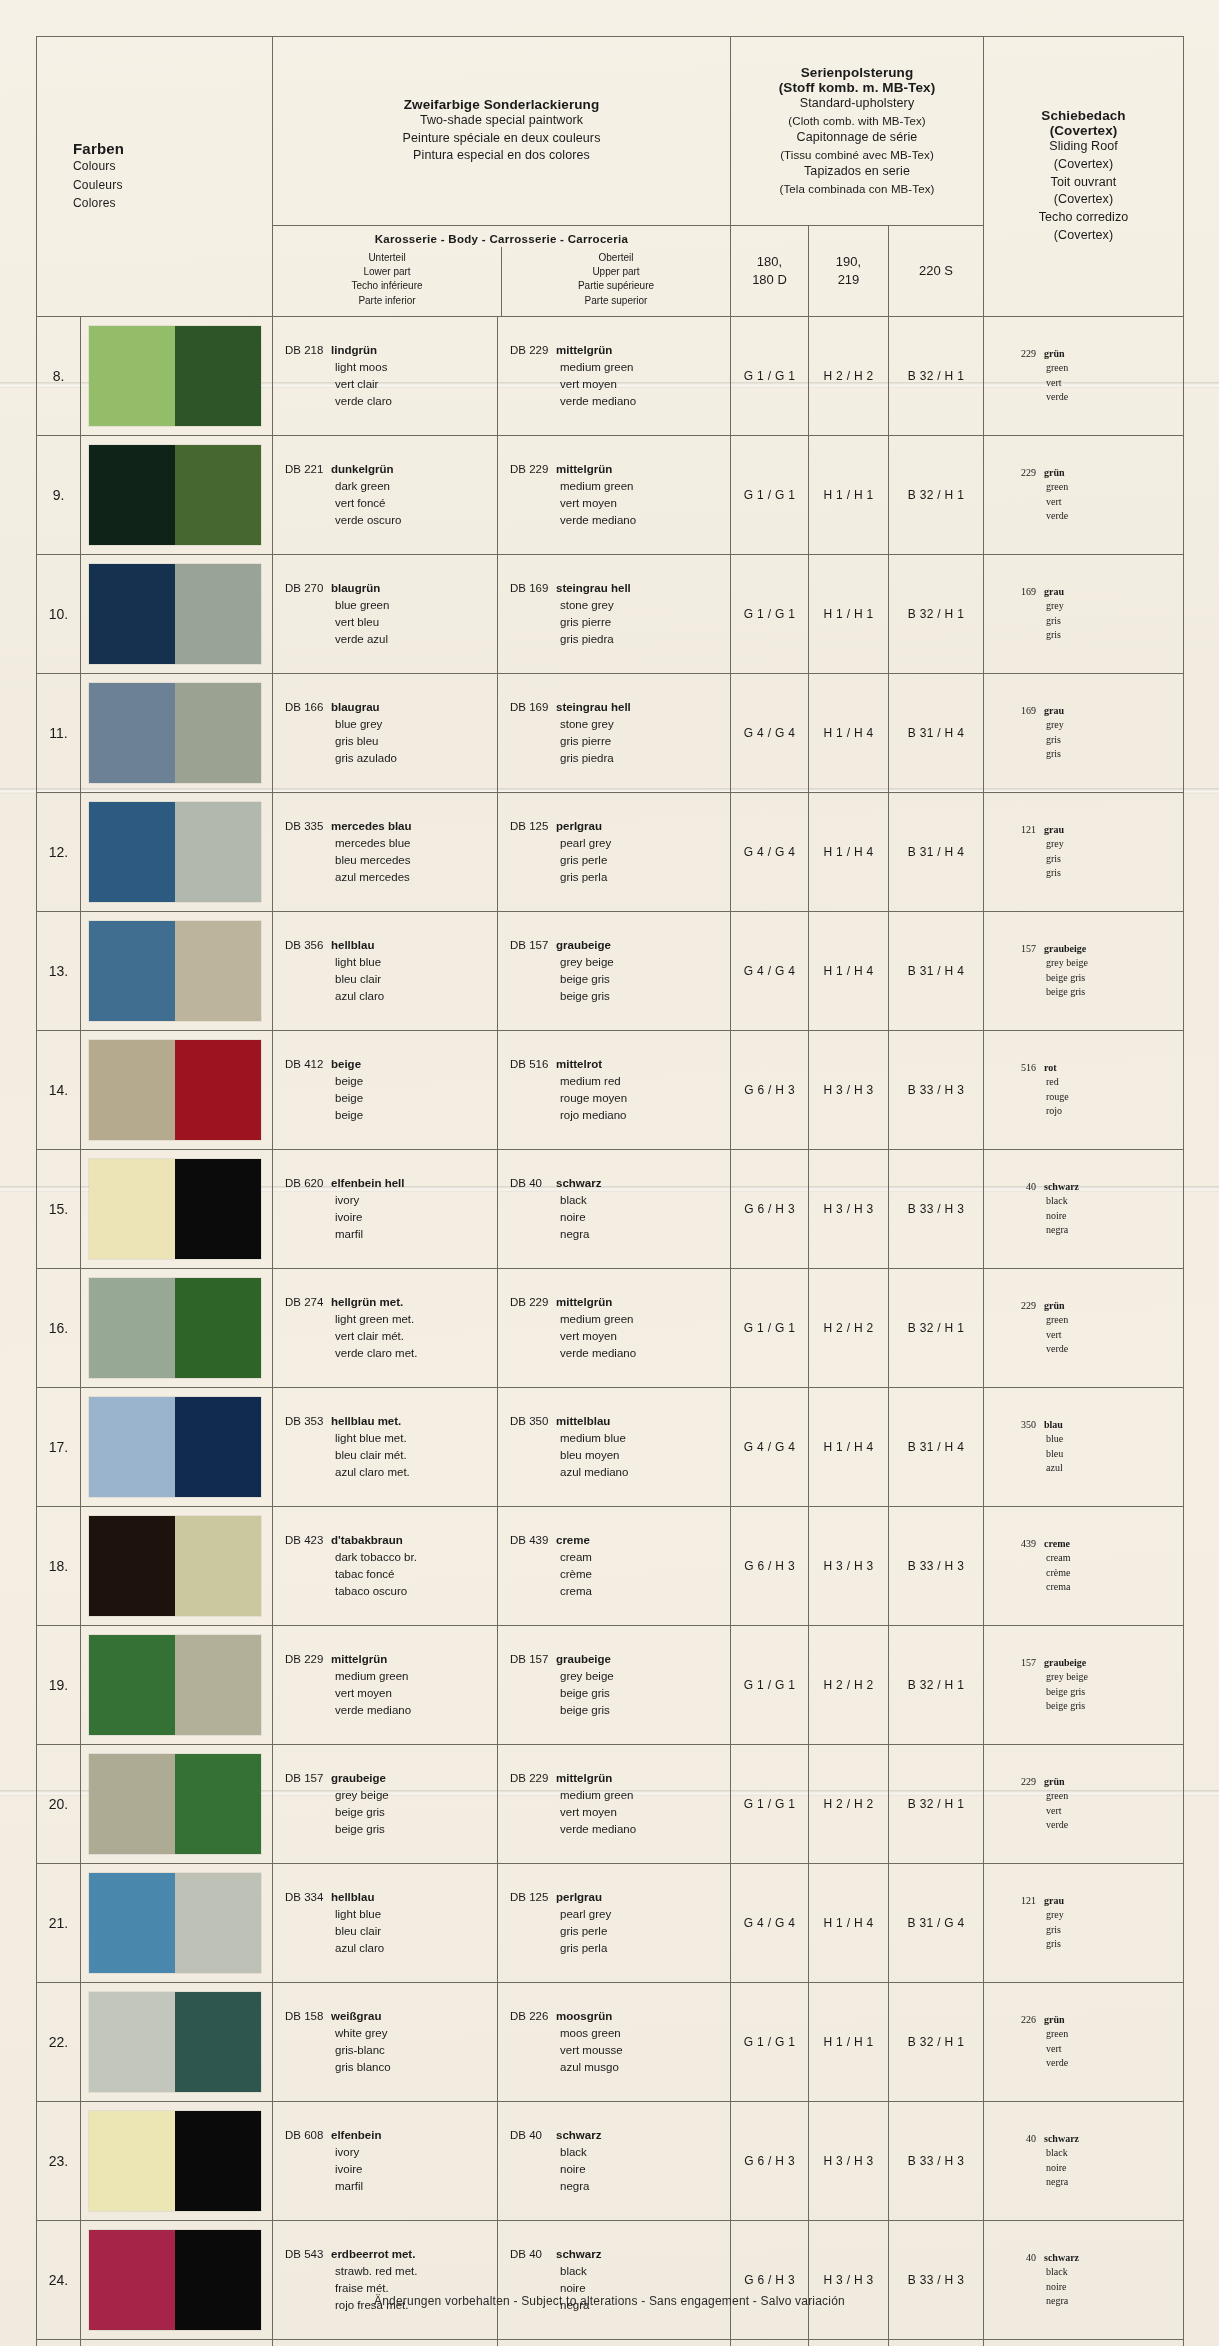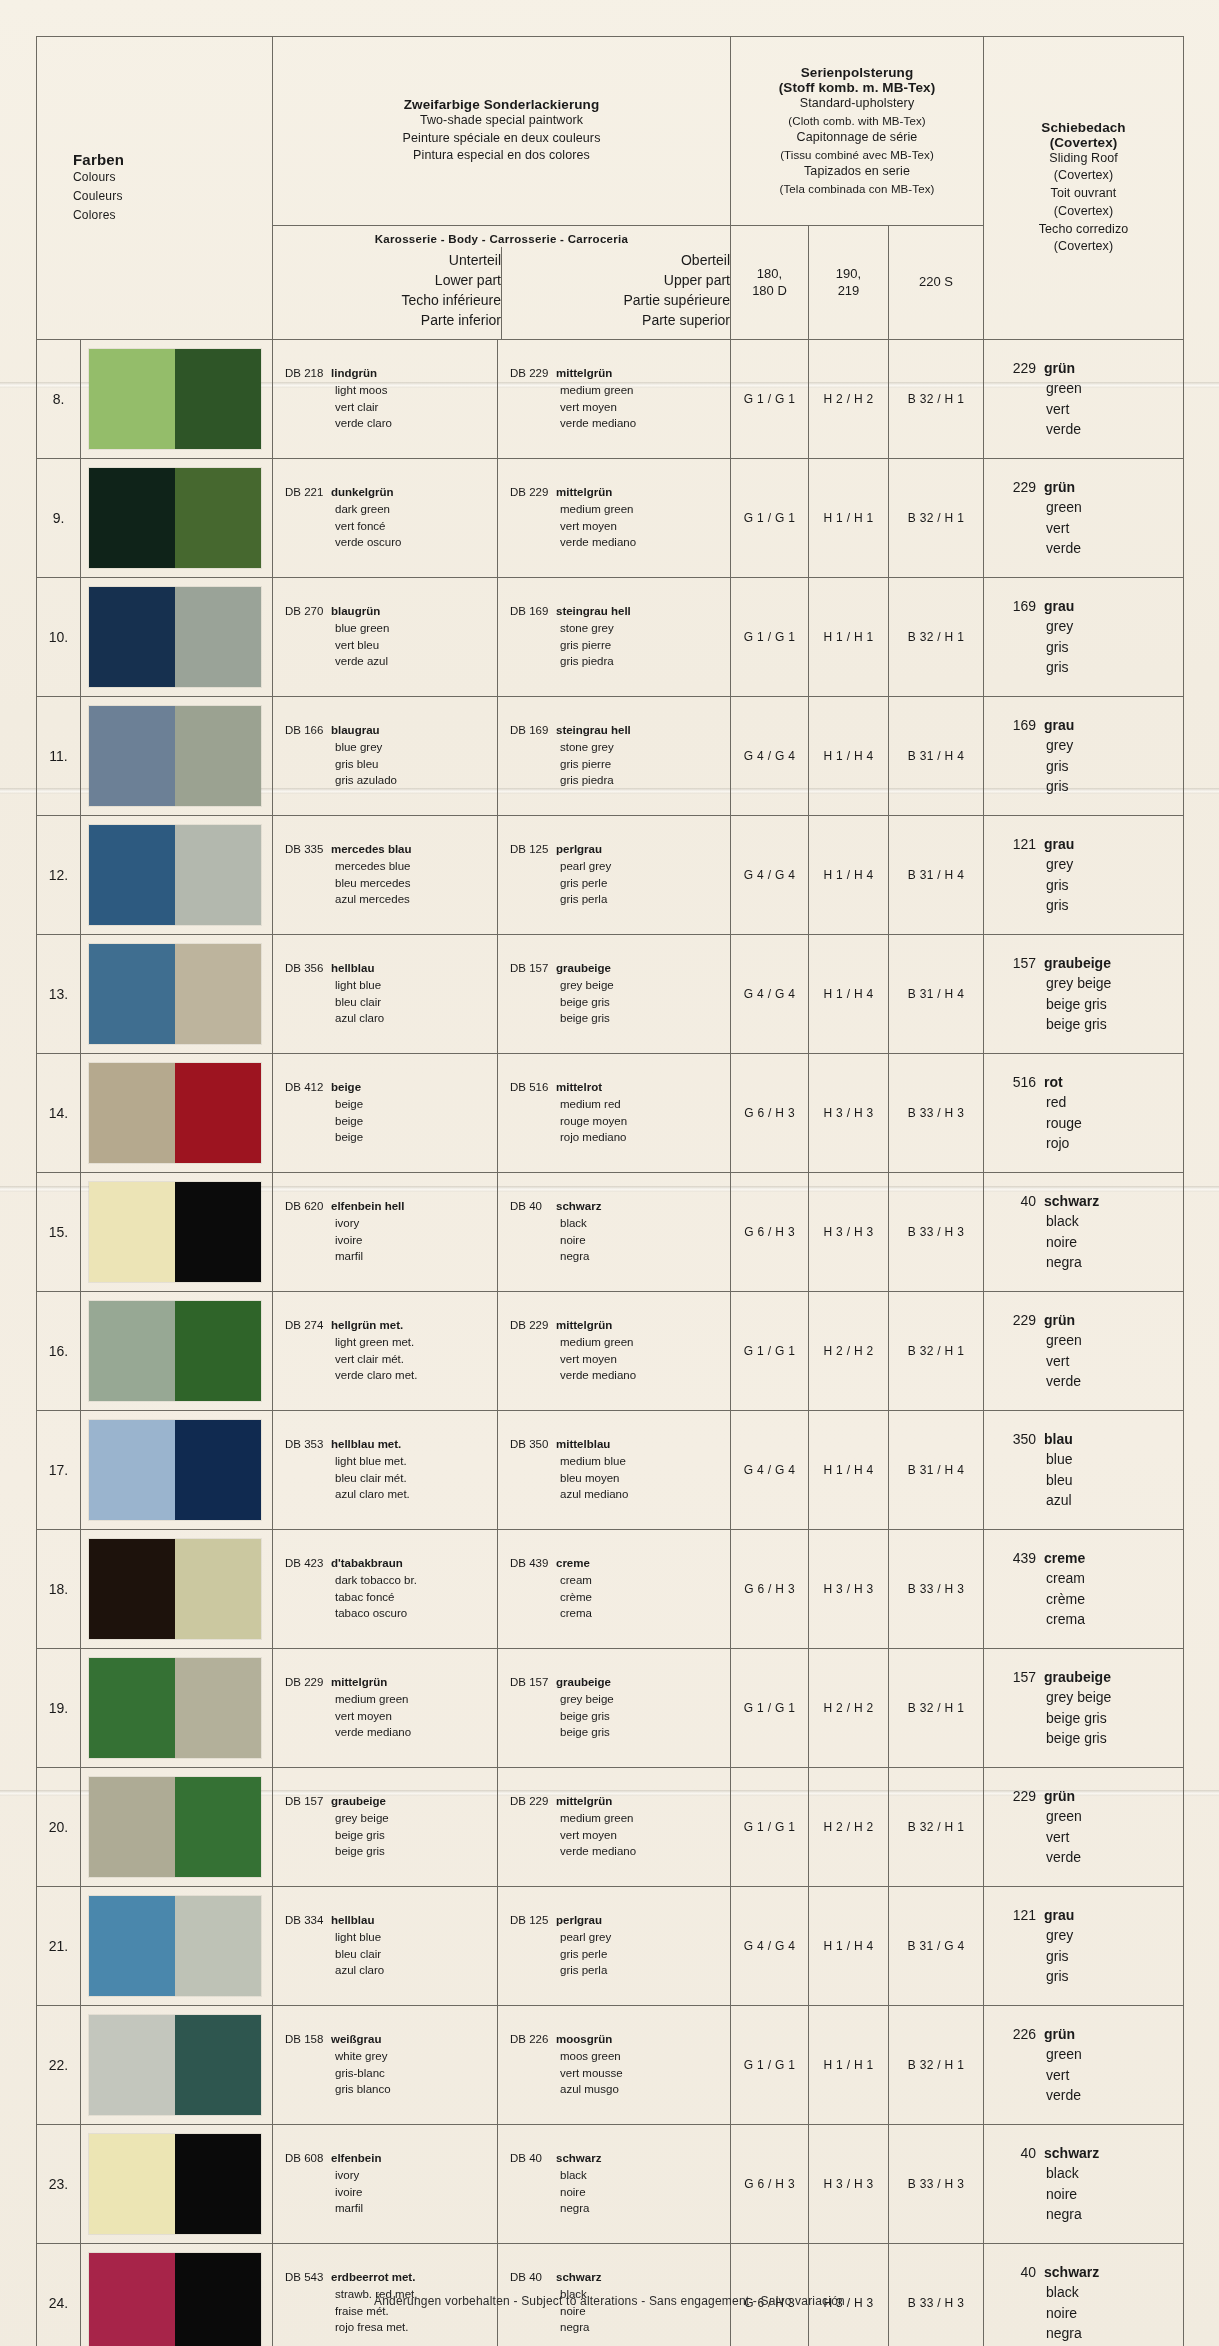--- a/index.html
+++ b/index.html
@@ -52,21 +52,21 @@
   }
   .hd-farben .l1 { font-weight: bold; font-size: 15px; letter-spacing: .2px; }
   .hd-farben .ln { font-size: 12px; letter-spacing: .2px; line-height: 1.55; }
   .hd-title { text-align: center; padding: 26px 8px !important; }
   .hd-title .b { font-weight: bold; font-size: 13.5px; letter-spacing: .1px; }
   .hd-title .n { font-size: 12.5px; letter-spacing: .1px; line-height: 1.42; }
   .hd-title .sm { font-size: 11.5px; }
   .hd-models { text-align: center; font-size: 13px; line-height: 1.35; }
   .karo { text-align:center; font-size: 11.5px; padding: 7px 0 2px 0; letter-spacing: .3px; font-weight: bold;}
   .karo-split { display: flex; }
-  .karo-split > div { flex: 1 1 0; text-align: right; font-size: 14px; line-height: 1.42; padding: 4px 0 8px 0; }
+  .karo-split > div { flex: 1 1 0; text-align: center; font-size: 10px; line-height: 1.42; padding: 4px 0 8px 0; }
   .karo-split > div:first-child { border-right: 1px solid #6d6a62; }
 
   
   .num { text-align: center; font-size: 14px; font-weight: 600; width: 44px; }
   .swatchcell { padding: 9px 10px 9px 8px !important; }
   .swatch {
     width: 172px; height: 100px;
     display: flex;
     box-shadow: 0 0 0 1px rgba(0,0,0,.06);
   }
@@ -74,21 +74,21 @@
   .paint {
     padding: 8px 0 8px 12px !important;
     font-size: 11.5px;
     line-height: 1.46;
   }
   .paint .row1 { white-space: nowrap; }
   .paint .code { display:inline-block; min-width: 46px; }
   .paint .name { font-weight: bold; }
   .paint .tr { padding-left: 50px; }
   .code-cell { text-align: center; font-size: 12px; letter-spacing: .3px; }
-  .roof { padding: 8px 0 8px 22px !important; font-size: 14px; line-height:1.46; }
+  .roof { padding: 8px 0 8px 22px !important; font-size: 10px; line-height:1.46;font-family:Liberation Serif, serif; }
   .roof .rnum { display:inline-block; min-width: 30px; text-align:right; }
   .roof .rname { font-weight: bold; padding-left: 8px; }
   .roof .tr { padding-left: 40px; }
   .footer {
     position: absolute;
     left: 0; right: 0;
     text-align: center;
     font-size: 12px;
     letter-spacing: .2px;
     color: #2b2b2b;

